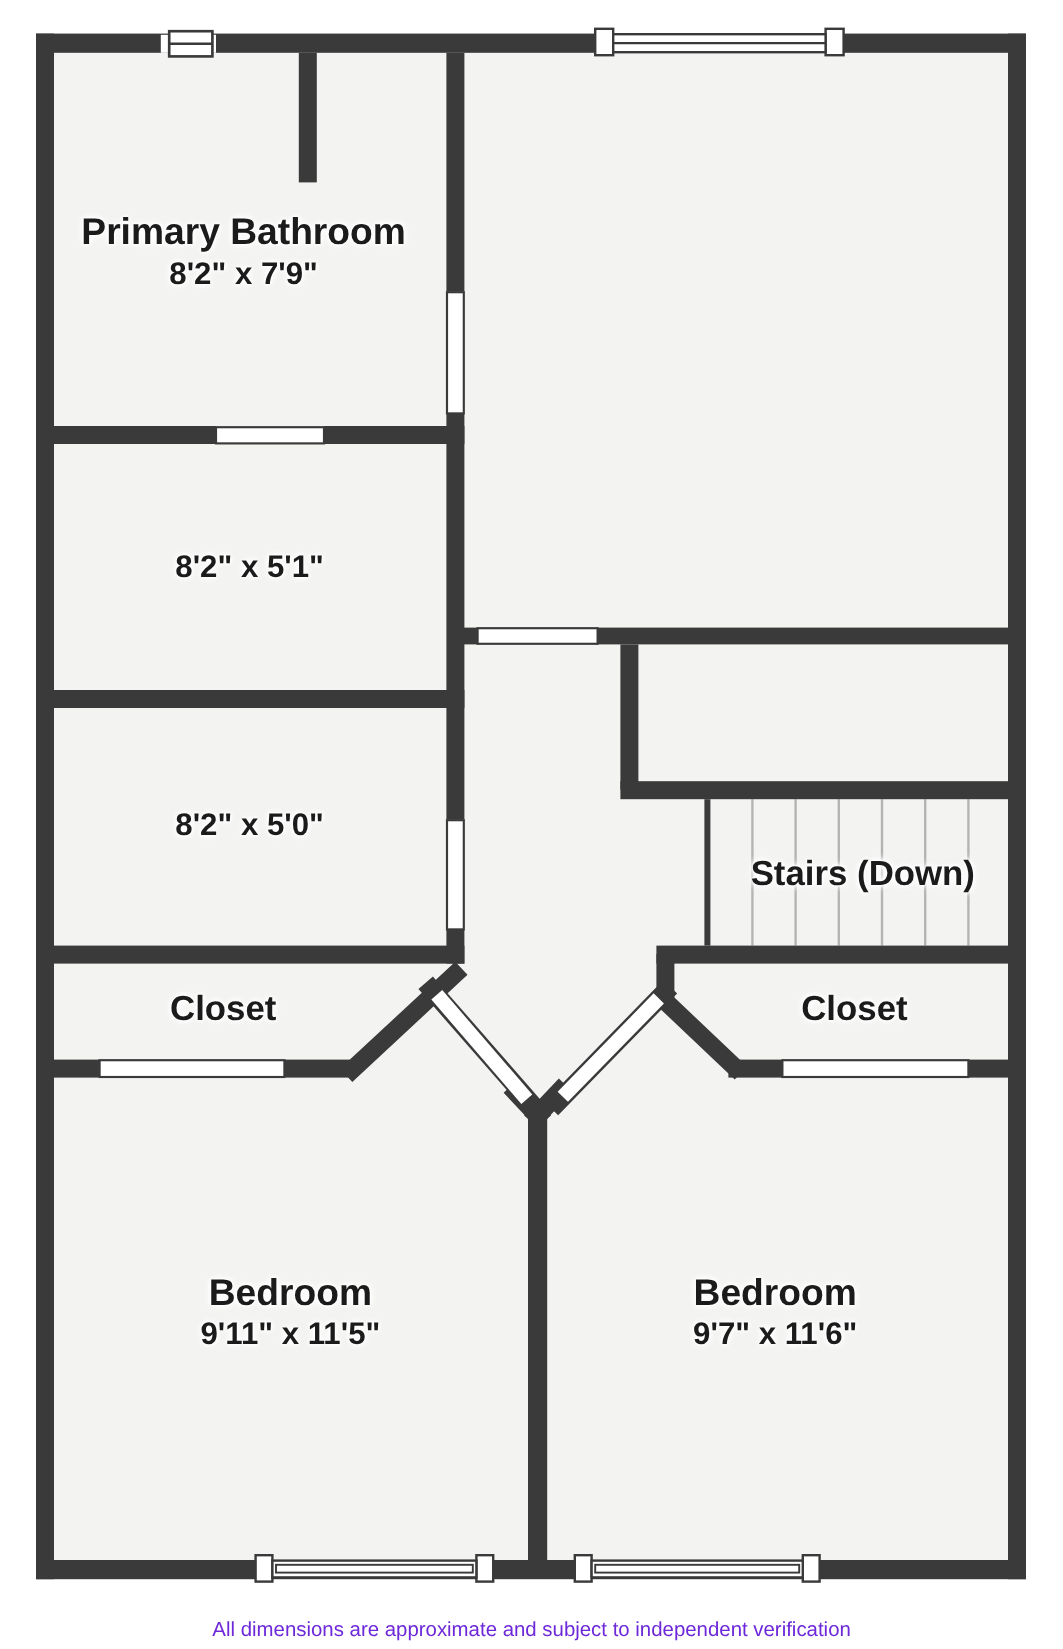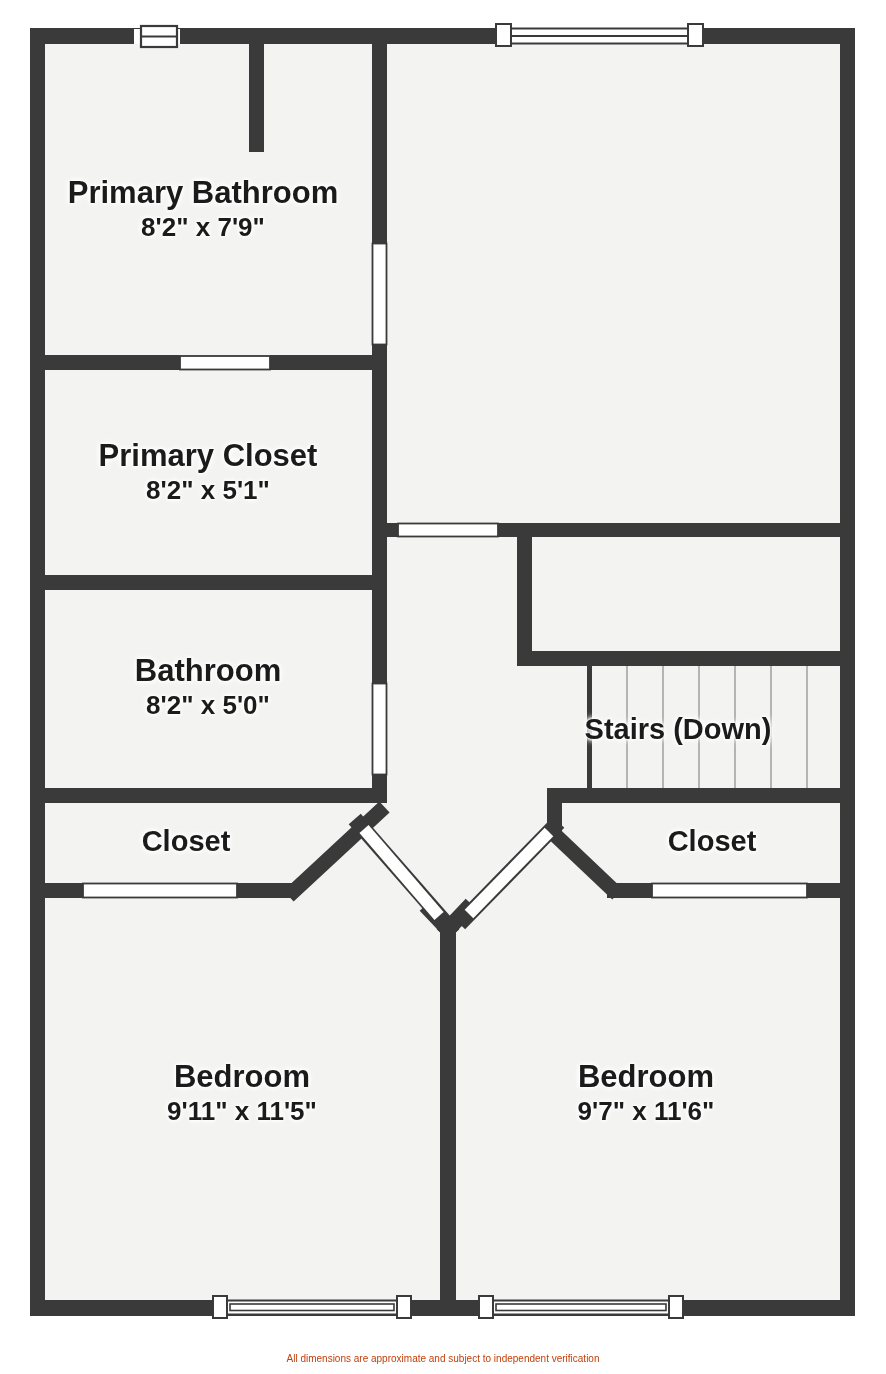--- a/index.html
+++ b/index.html
@@ -17,28 +17,28 @@
     text-shadow:0 0 3px #fff,0 0 3px #fff,0 0 5px #fff,0 0 6px #fff,0 0 9px #fff;
     line-height:1.18;
   }
   .rname{font-size:31px;font-weight:700;}
   .rdims{font-size:26px;font-weight:700;}
   .lbl0{left:203px;top:209px}
   .lbl1{left:613px;top:283px}
   .lbl2{left:208px;top:472px}
   .lbl3{left:208px;top:687px}
   .lbl4{left:687px;top:593px}
-  .lbl5{left:678px;top:729px}
+  .lbl5{left:719px;top:729px}
   .lbl6{left:186px;top:841px}
   .lbl7{left:712px;top:841px}
   .lbl8{left:242px;top:1093px}
   .lbl9{left:646px;top:1093px}
   .disclaimer{
     position:absolute; left:443px; top:1358px; transform:translate(-50%,-50%);
-    font-size:10px; color:#c2410c; white-space:nowrap;
+    font-size:17px; color:#6d28d9; white-space:nowrap;
   }
 </style>
 </head>
 <body>
 
 <div class="stage">
 
   <svg class="plan-svg" width="886" height="1374" viewBox="0 0 886 1374" xmlns="http://www.w3.org/2000/svg">
 
     <rect x="30" y="28" width="825" height="1288" fill="var(--floor)"></rect>
@@ -145,25 +145,23 @@
         <rect x="496" y="1304" width="170" height="6.5" fill="none" stroke-width="1.6"></rect>
       </g>
     </g>
   </svg>
 
   <div class="room-label lbl0">
     <div class="rname">Primary Bathroom</div>
     <div class="rdims">8'2" x 7'9"</div>
   </div>
   <div class="room-label lbl2">
-    <div class="rname">Primary Closet</div>
     <div class="rdims">8'2" x 5'1"</div>
   </div>
   <div class="room-label lbl3">
-    <div class="rname">Bathroom</div>
     <div class="rdims">8'2" x 5'0"</div>
   </div>
   <div class="room-label lbl5">
     <div class="rname" style="font-size:29px">Stairs (Down)</div>
   </div>
   <div class="room-label lbl6">
     <div class="rname" style="font-size:29px">Closet</div>
   </div>
   <div class="room-label lbl7">
     <div class="rname" style="font-size:29px">Closet</div>

